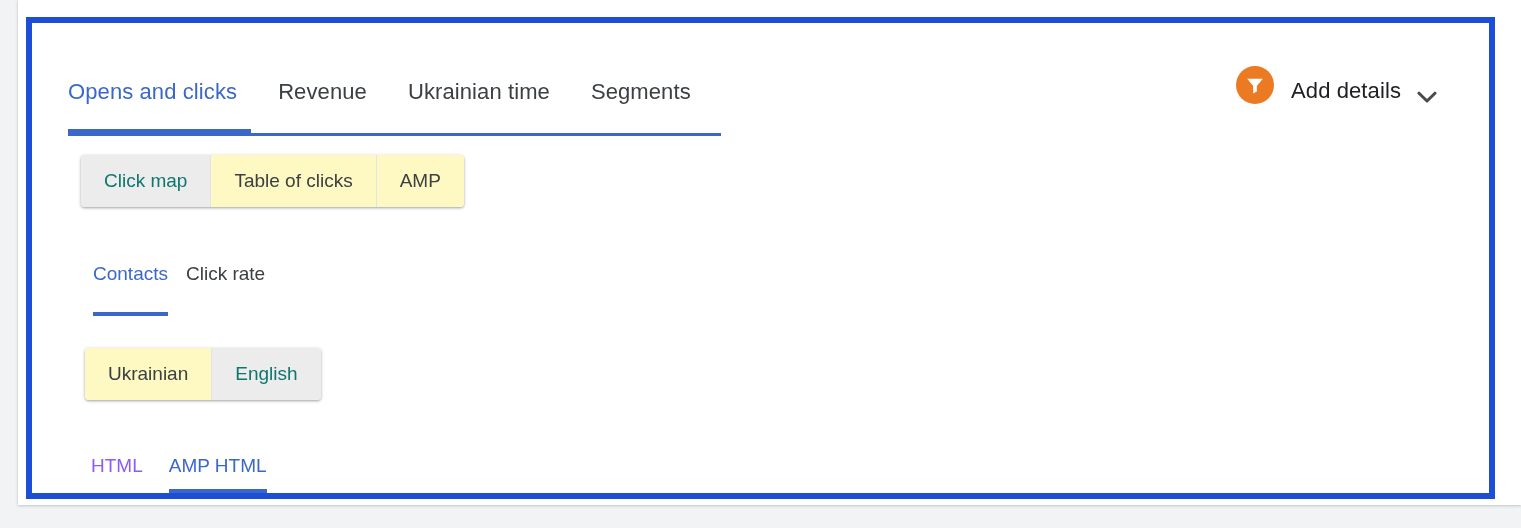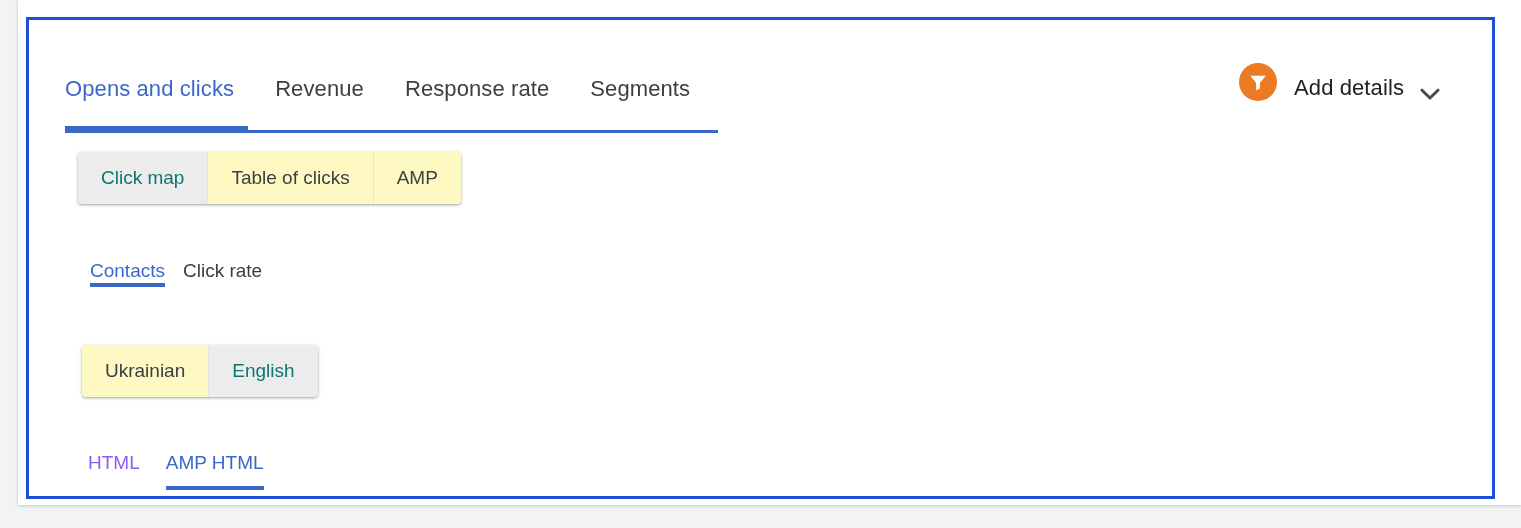--- a/index.html
+++ b/index.html
@@ -27,21 +27,21 @@
     box-sizing: border-box;
   }
 
   
   .highlight-box {
     position: absolute;
     left: 26px;
     top: 17px;
     width: 1469px;
     height: 482px;
-    border: 3px solid #1d4ed8;
+    border: 6px solid #1d4ed8;
     box-sizing: border-box;
     background: #ffffff;
   }
 
   
   .top-row {
     position: absolute;
     left: 0;
     top: 0;
     width: 100%;
@@ -161,21 +161,21 @@
     position: absolute;
     left: 61px;
     top: 240px;
     display: flex;
     align-items: flex-start;
   }
   .sub-tab {
     position: relative;
     font-size: 19px;
     color: #3c4043;
-    padding-bottom: 5px;
+    padding-bottom: 31px;
     margin-right: 18px;
     cursor: pointer;
     white-space: nowrap;
   }
   .sub-tab:last-child { margin-right: 0; }
   .sub-tab.active { color: #3b68c8; }
   .sub-tab.active::after {
     content: "";
     position: absolute;
     left: 0;
@@ -231,21 +231,21 @@
   <div class="top-row">
 
     <div class="main-tabs">
       <div class="main-tab active">
         <span>Opens and clicks</span>
       </div>
       <div class="main-tab">
         <span>Revenue</span>
       </div>
       <div class="main-tab">
-        <span>Response rate</span>
+        <span>Ukrainian time</span>
       </div>
       <div class="main-tab">
         <span>Segments</span>
       </div>
     </div>
 
     <div class="tabstrip-rule"></div>
     <div class="tabstrip-indicator"></div>
 
     <div class="add-details">

